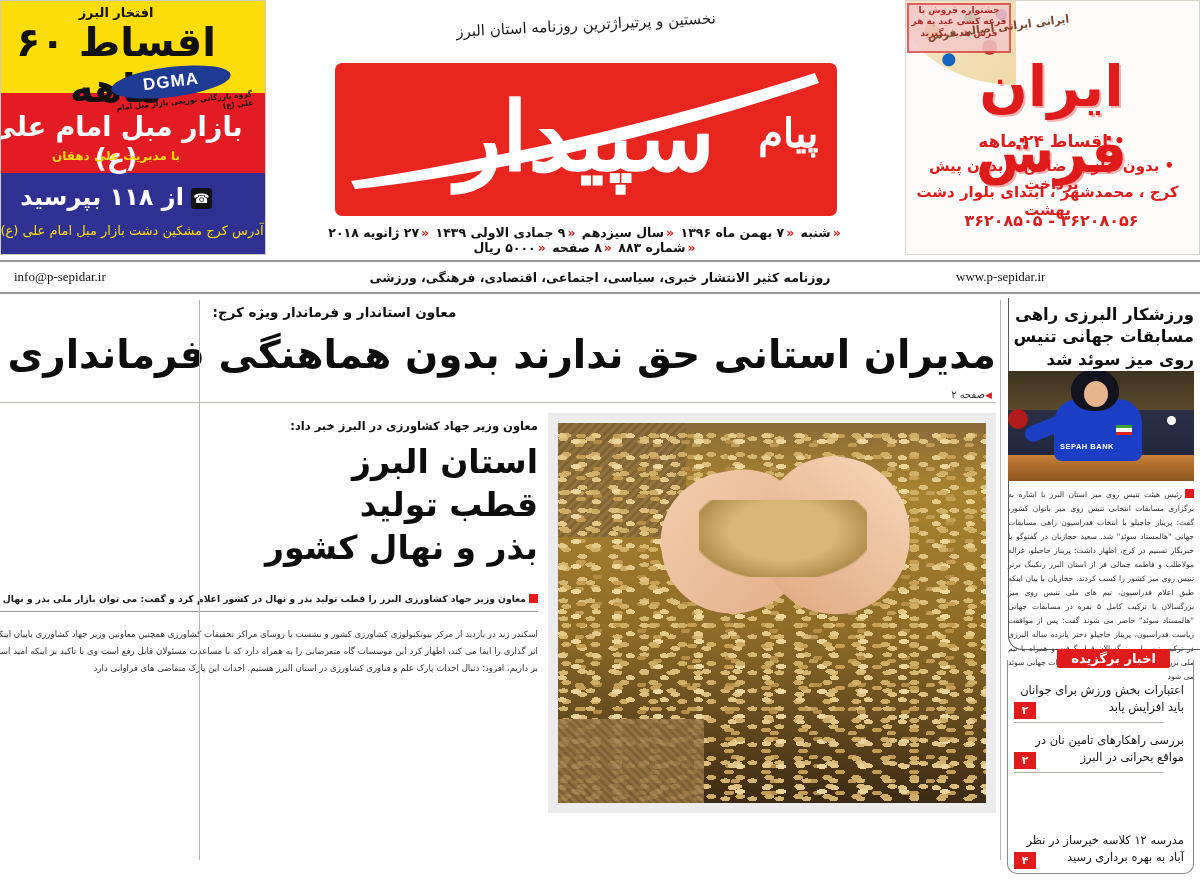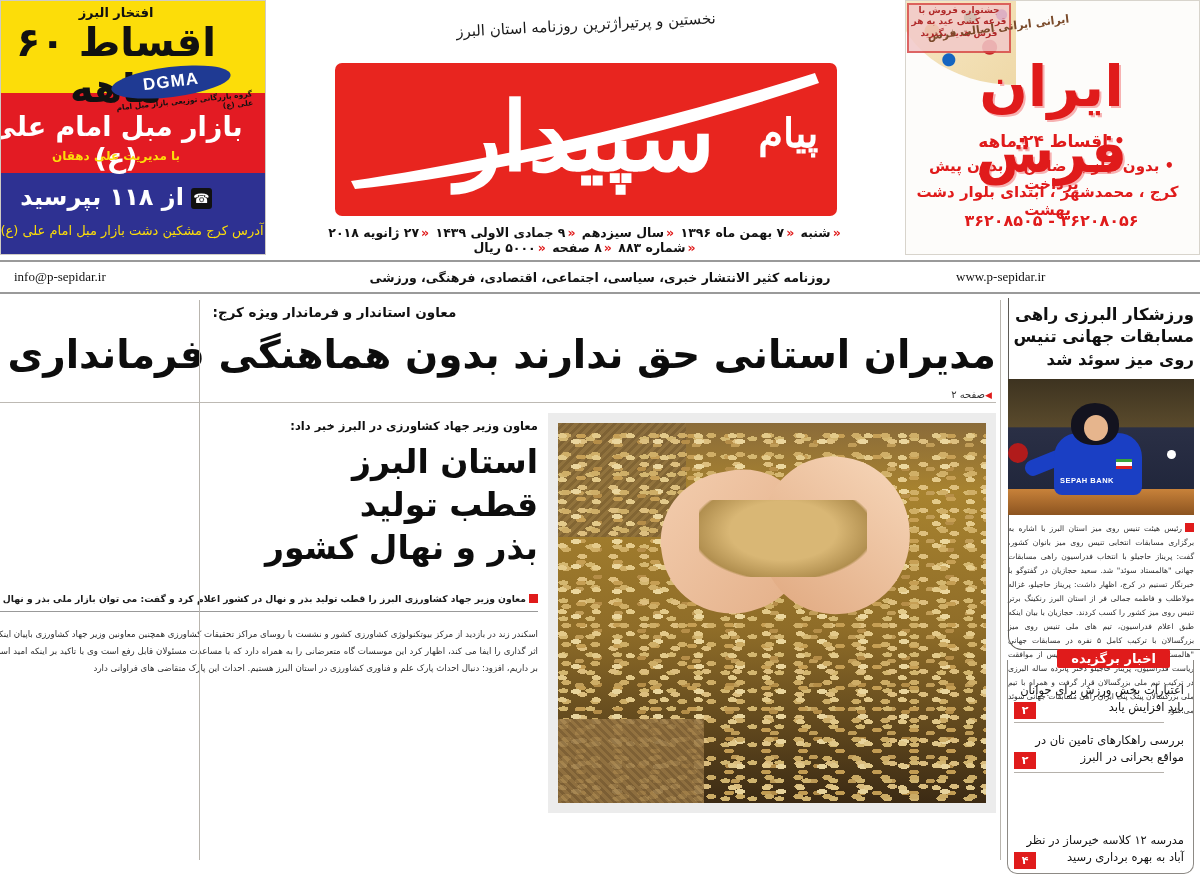--- a/index.html
+++ b/index.html
@@ -115,21 +115,21 @@
   .vrule { position:absolute; top:0; width:1px; height:560px; background:#b9b5ae; }
 
   
   .rframe { position:absolute; border:1.4px solid #5d5a55; }
 
   
   .sp-head1 { font-size:16.5px; font-weight:bold; color:#111; text-align:right;
               line-height:1.35; margin-top:4px; }
   .sp-head2 { font-size:16.5px; font-weight:bold; color:#111; text-align:right;
               line-height:1.35; }
-  .sp-photo { width:186px; height:136px; margin-top:8px; position:relative;
+  .sp-photo { width:186px; height:110px; position:relative;
               overflow:hidden; background:#2b2f44; }
   .sp-photo .bg  { position:absolute; inset:0;
       background:linear-gradient(180deg,#3d3320 0%,#5a4a2c 35%,#2a2f45 36%,#1d2338 100%); }
   .sp-photo .tbl { position:absolute; bottom:0; left:0; width:186px; height:26px;
       background:linear-gradient(180deg,#c8823a,#8c5420); }
   .sp-photo .jersey { position:absolute; bottom:20px; left:46px; width:88px; height:62px;
       background:#1a3fc4; border-radius:24px 24px 8px 8px; }
   .sp-photo .arm { position:absolute; bottom:44px; left:16px; width:42px; height:16px;
       background:#1a3fc4; border-radius:8px; transform:rotate(-22deg); }
   .sp-photo .hijab { position:absolute; bottom:70px; left:63px; width:48px; height:42px;

